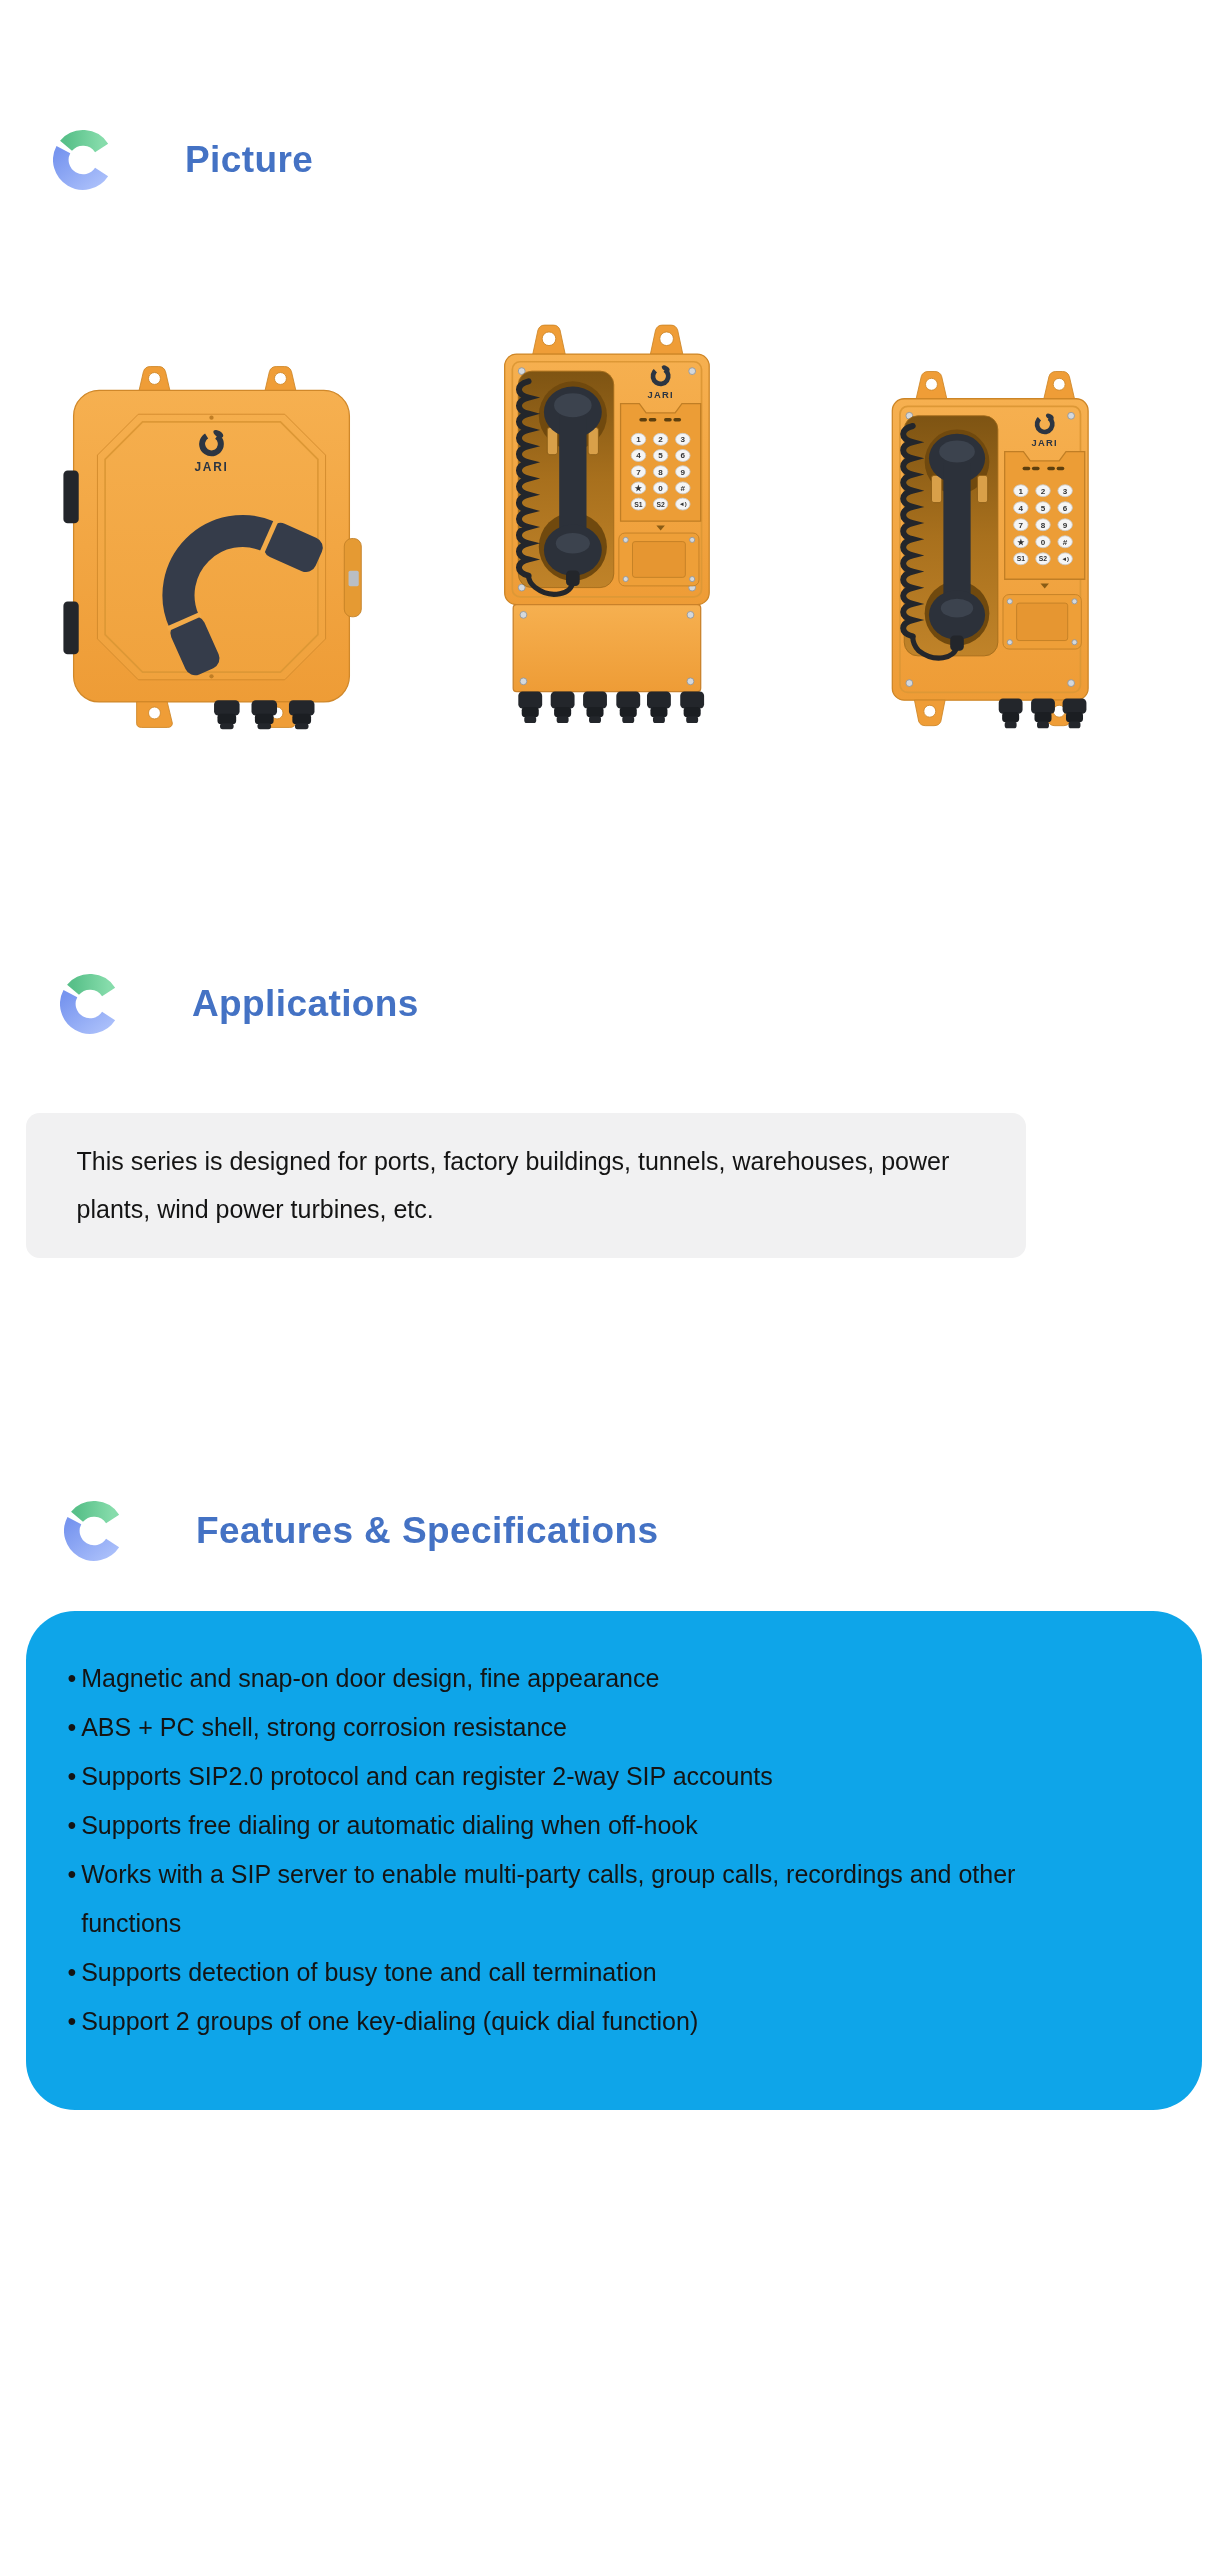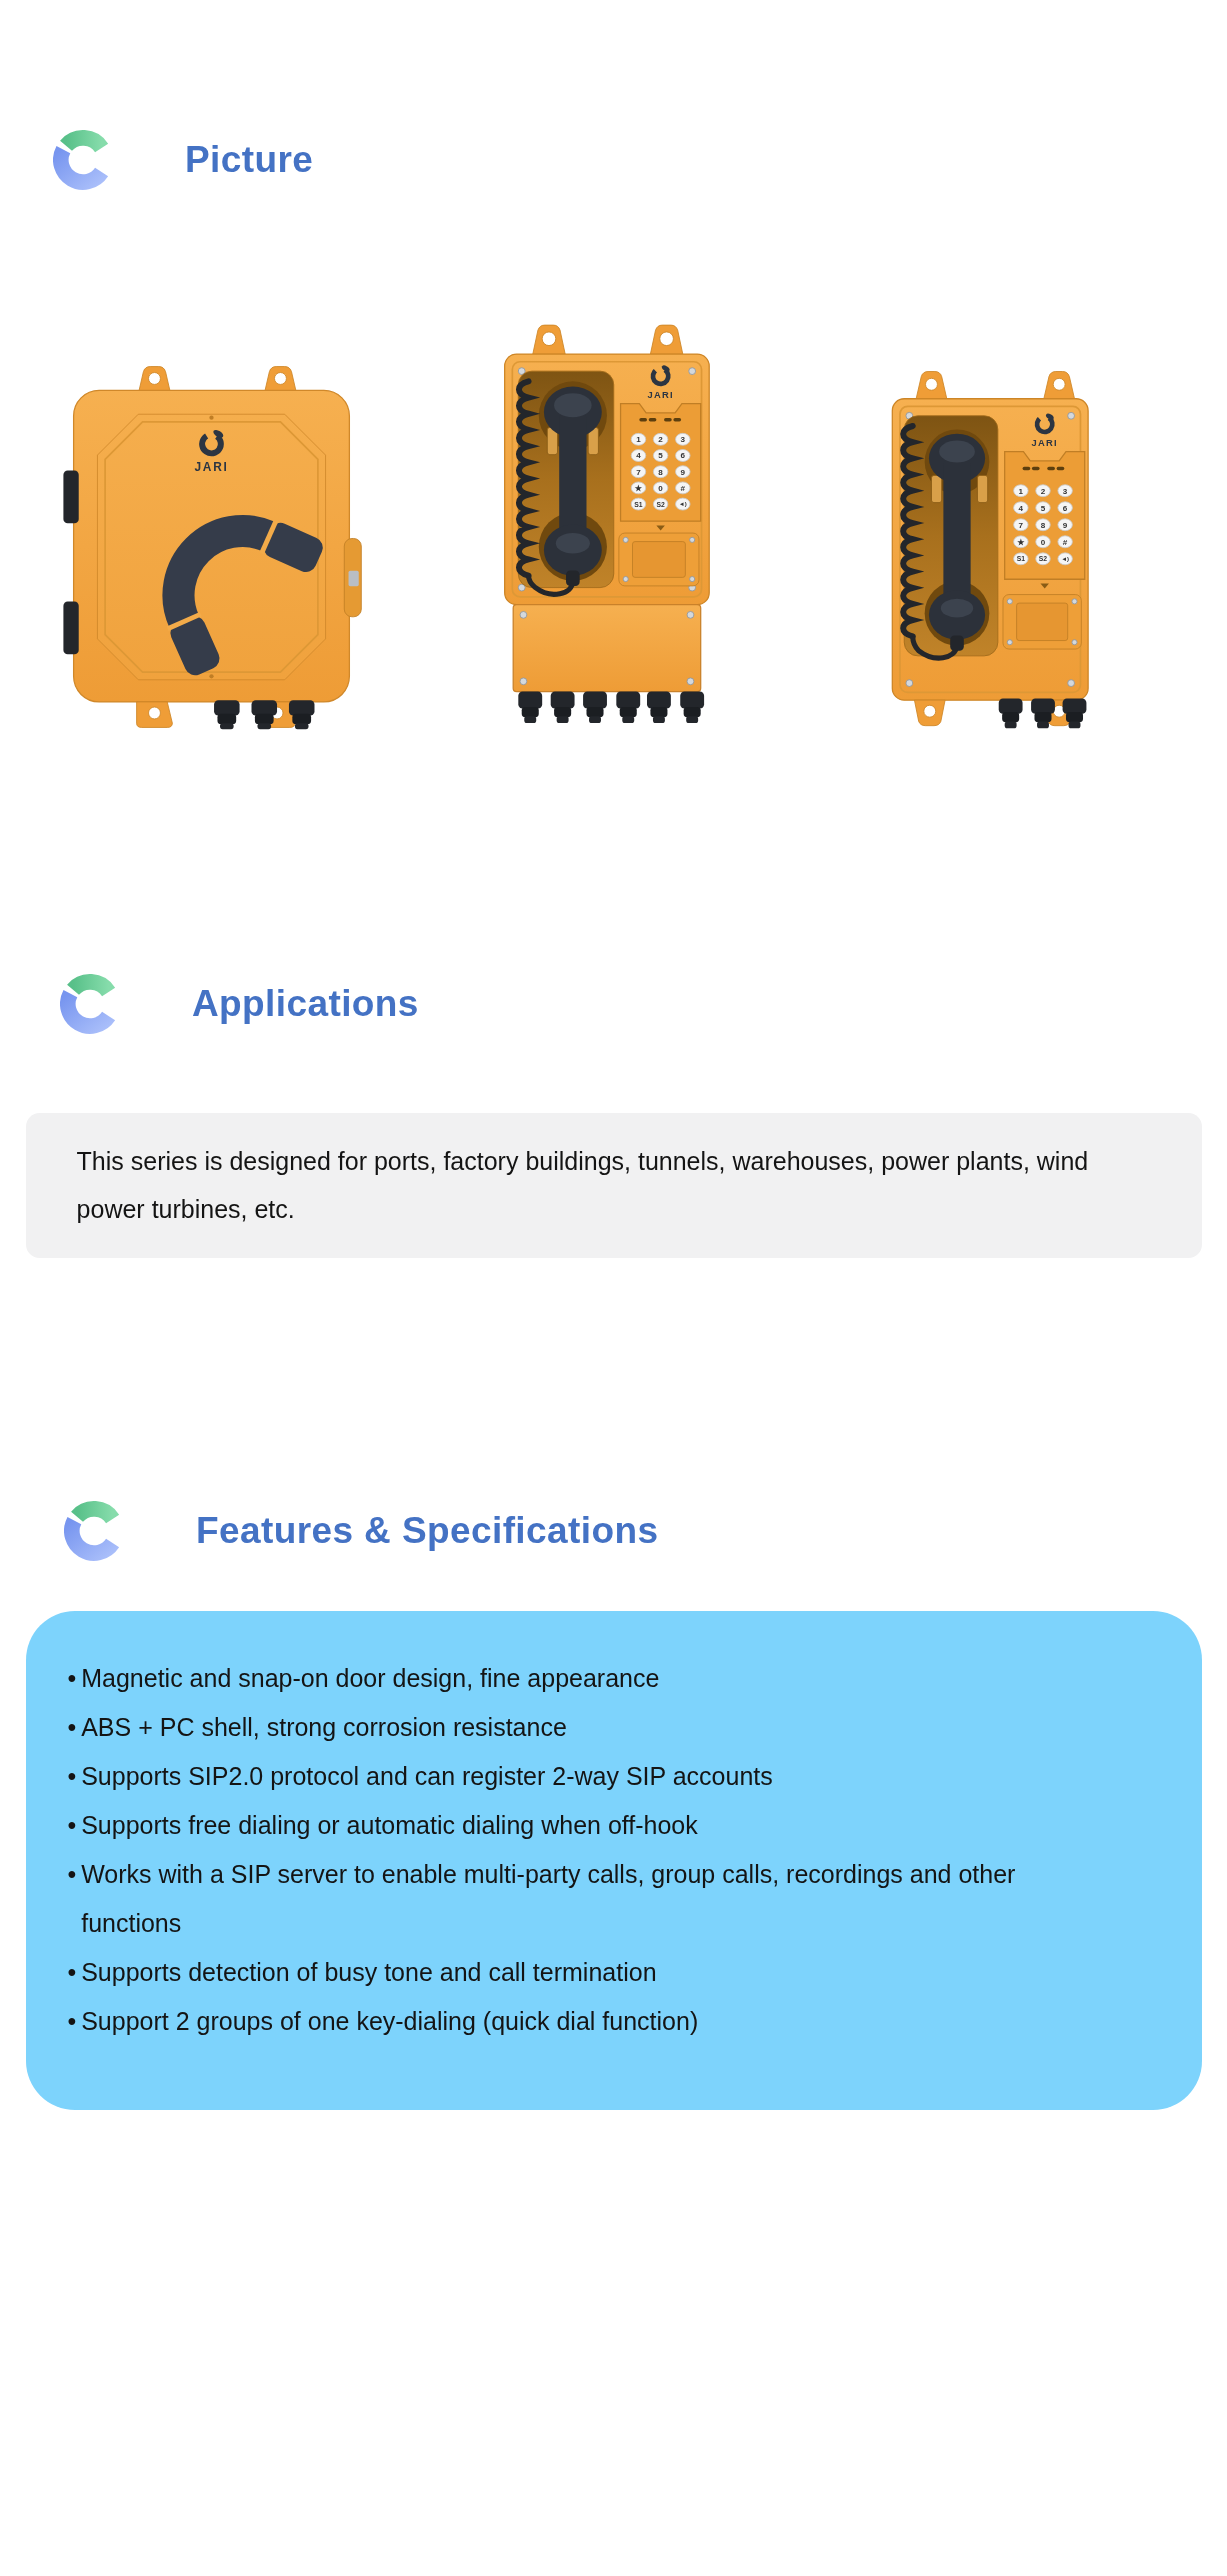--- a/index.html
+++ b/index.html
@@ -11,25 +11,25 @@
 
   #header-picture{left:53px;top:130px;}
   #header-applications{left:60px;top:974px;justify-content:flex-end;}
   #header-features{left:64px;top:1501px;}
 
   .phone{position:absolute;}
   #phone1{left:60px;top:361px;}
   #phone2{left:479px;top:320px;}
   #phone3{left:864px;top:363px;}
 
-  .app-box{position:absolute;left:25.6px;top:1113px;width:1176px;height:145px;background:#f1f1f2;
+  .app-box{position:absolute;left:25.6px;top:1113px;width:1000px;height:145px;background:#f1f1f2;
     border-radius:13.6px;box-sizing:border-box;padding:24px 61px 0 51px;}
   .app-box p{margin:0;font-size:25px;line-height:48px;color:#141414;}
 
-  .features-box{position:absolute;left:25.6px;top:1611px;width:1176px;height:499px;background:#7dd3fc;
+  .features-box{position:absolute;left:25.6px;top:1611px;width:1176px;height:499px;background:#0ea5e9;
     border-radius:49px;box-sizing:border-box;padding:43px 119px 0 42px;}
   .features-box ul{margin:0;padding:0;list-style:none;font-size:25px;line-height:49px;color:#141414;}
   .features-box li{position:relative;padding-left:13.6px;}
   .features-box li::before{content:"\2022";position:absolute;left:0;top:0;color:#141414;}
 
   svg text{font-family:"Liberation Sans",sans-serif;}
 </style>
 </head>
 <body>
 

